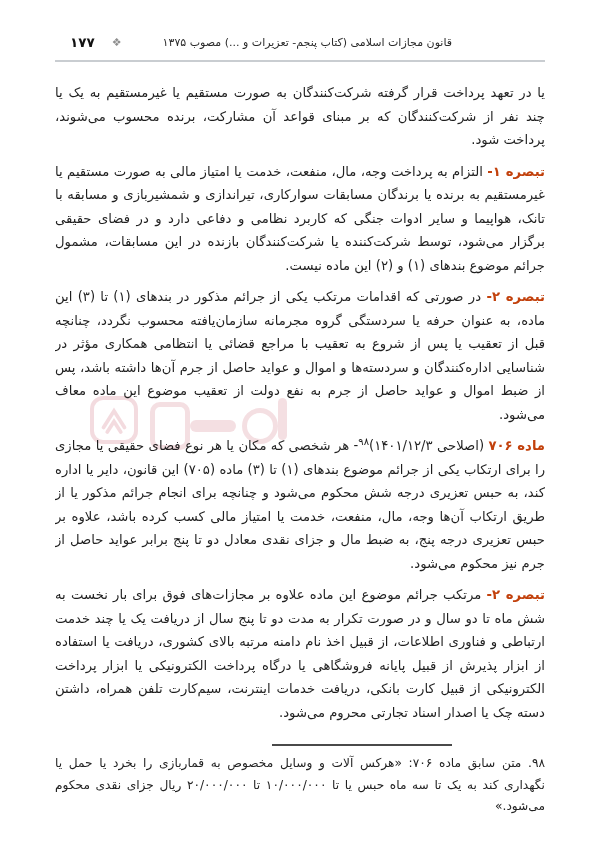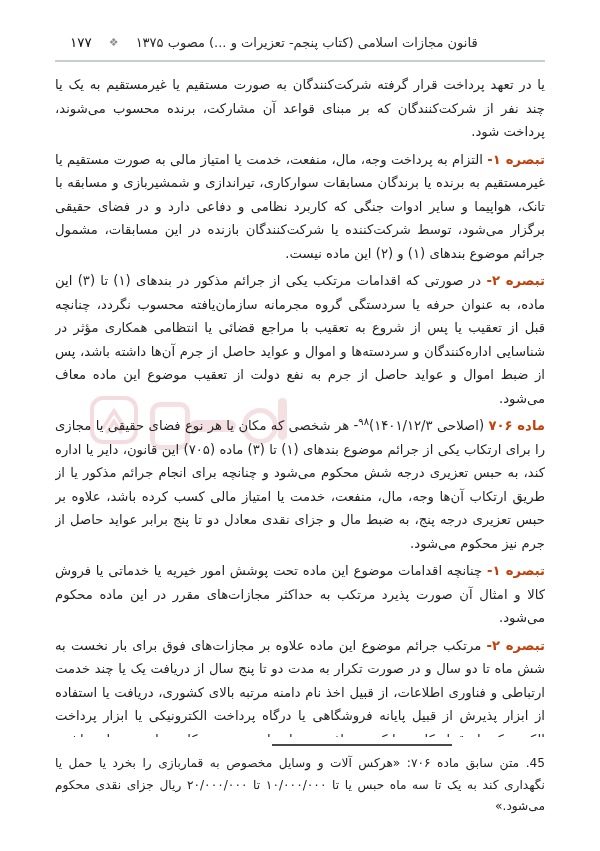--- a/index.html
+++ b/index.html
@@ -12,34 +12,34 @@
     direction:rtl;
     overflow:hidden;
     color:#1f1f1f;
   }
   
   .header{
     position:absolute;top:31px;left:70px;height:22px;
     display:flex;flex-direction:row;align-items:center;gap:17px;
     direction:ltr;white-space:nowrap;
   }
-  .page-number{font-weight:normal;font-size:13.5px;color:#111;}
+  .page-number{font-weight:bold;font-size:13.5px;color:#111;}
   .ornament{font-size:11px;color:#8f8f8f;line-height:1;}
-  .header-title{font-size:13px;direction:rtl;color:#2a2a2a;}
+  .header-title{font-size:11px;direction:rtl;color:#2a2a2a;margin-left:24px;}
   .header-rule{
     position:absolute;top:60px;left:55px;width:490px;height:2px;
     background:#c9cdd1;border:0;margin:0;
   }
   
   .body-text{
     position:absolute;top:73px;right:55px;left:55px;height:664px;
     overflow:hidden;z-index:2;
   }
   .body-text p{
-    margin:0 0 4px 0;
+    margin:8px 0 4px 0;
     font-size:13.2px;
     line-height:23.5px;
     text-align:justify;
   }
   .body-text p:last-child{margin-bottom:0;}
   .lead{font-weight:bold;color:#c2410c;}
   sup.fn-ref{font-size:10px;line-height:0;}
   
   .footnote{
     position:absolute;top:744px;right:55px;left:55px;z-index:2;
@@ -96,24 +96,23 @@
   <div class="body-text">
 
     <p><span>یا در تعهد پرداخت قرار گرفته شرکت‌کنندگان به صورت مستقیم یا غیرمستقیم به یک یا چند نفر از شرکت‌کنندگان که بر مبنای قواعد آن مشارکت، برنده محسوب می‌شوند، پرداخت شود.</span></p>
 
     <p><strong class="lead">تبصره ۱-</strong><span> التزام به پرداخت وجه، مال، منفعت، خدمت یا امتیاز مالی به صورت مستقیم یا غیرمستقیم به برنده یا برندگان مسابقات سوارکاری، تیراندازی و شمشیربازی و مسابقه با تانک، هواپیما و سایر ادوات جنگی که کاربرد نظامی و دفاعی دارد و در فضای حقیقی برگزار می‌شود، توسط شرکت‌کننده یا شرکت‌کنندگان بازنده در این مسابقات، مشمول جرائم موضوع بندهای (۱) و (۲) این ماده نیست.</span></p>
 
     <p><strong class="lead">تبصره ۲-</strong><span> در صورتی که اقدامات مرتکب یکی از جرائم مذکور در بندهای (۱) تا (۳) این ماده، به عنوان حرفه یا سردستگی گروه مجرمانه سازمان‌یافته محسوب نگردد، چنانچه قبل از تعقیب یا پس از شروع به تعقیب با مراجع قضائی یا انتظامی همکاری مؤثر در شناسایی اداره‌کنندگان و سردسته‌ها و اموال و عواید حاصل از جرم آن‌ها داشته باشد، پس از ضبط اموال و عواید حاصل از جرم به نفع دولت از تعقیب موضوع این ماده معاف می‌شود.</span></p>
 
     <p><strong class="lead">ماده ۷۰۶</strong><span> (اصلاحی ۱۴۰۱/۱۲/۳)</span><sup class="fn-ref">۹۸</sup><span>- هر شخصی که مکان یا هر نوع فضای حقیقی یا مجازی را برای ارتکاب یکی از جرائم موضوع بندهای (۱) تا (۳) ماده (۷۰۵) این قانون، دایر یا اداره کند، به حبس تعزیری درجه شش محکوم می‌شود و چنانچه برای انجام جرائم مذکور یا از طریق ارتکاب آن‌ها وجه، مال، منفعت، خدمت یا امتیاز مالی کسب کرده باشد، علاوه بر حبس تعزیری درجه پنج، به ضبط مال و جزای نقدی معادل دو تا پنج برابر عواید حاصل از جرم نیز محکوم می‌شود.</span></p>
 
-    <p><strong class="lead">تبصره ۱-</strong><span> چنانچه اقدامات موضوع این ماده تحت پوشش امور خیریه یا خدماتی یا فروش کالا و امثال آن صورت پذیرد مرتکب به حداکثر مجازات‌های مقرر در این ماده محکوم می‌شود.</span></p>
 
     <p><strong class="lead">تبصره ۲-</strong><span> مرتکب جرائم موضوع این ماده علاوه بر مجازات‌های فوق برای بار نخست به شش ماه تا دو سال و در صورت تکرار به مدت دو تا پنج سال از دریافت یک یا چند خدمت ارتباطی و فناوری اطلاعات، از قبیل اخذ نام دامنه مرتبه بالای کشوری، دریافت یا استفاده از ابزار پذیرش از قبیل پایانه فروشگاهی یا درگاه پرداخت الکترونیکی یا ابزار پرداخت الکترونیکی از قبیل کارت بانکی، دریافت خدمات اینترنت، سیم‌کارت تلفن همراه، داشتن دسته چک یا اصدار اسناد تجارتی محروم می‌شود.</span></p>
 
   </div>
 
   <div class="footnote">
     <div class="footnote-rule"></div>
-    <p class="footnote-text"><span>45.</span><span> متن سابق ماده ۷۰۶: «هرکس آلات و وسایل مخصوص به قماربازی را بخرد یا حمل یا نگهداری کند به یک تا سه ماه حبس یا تا ۱۰/۰۰۰/۰۰۰ تا ۲۰/۰۰۰/۰۰۰ ریال جزای نقدی محکوم می‌شود.»</span></p>
+    <p class="footnote-text"><span>۹۸.</span><span> متن سابق ماده ۷۰۶: «هرکس آلات و وسایل مخصوص به قماربازی را بخرد یا حمل یا نگهداری کند به یک تا سه ماه حبس یا تا ۱۰/۰۰۰/۰۰۰ تا ۲۰/۰۰۰/۰۰۰ ریال جزای نقدی محکوم می‌شود.»</span></p>
   </div>
 
 </div>
 
 </body></html>

